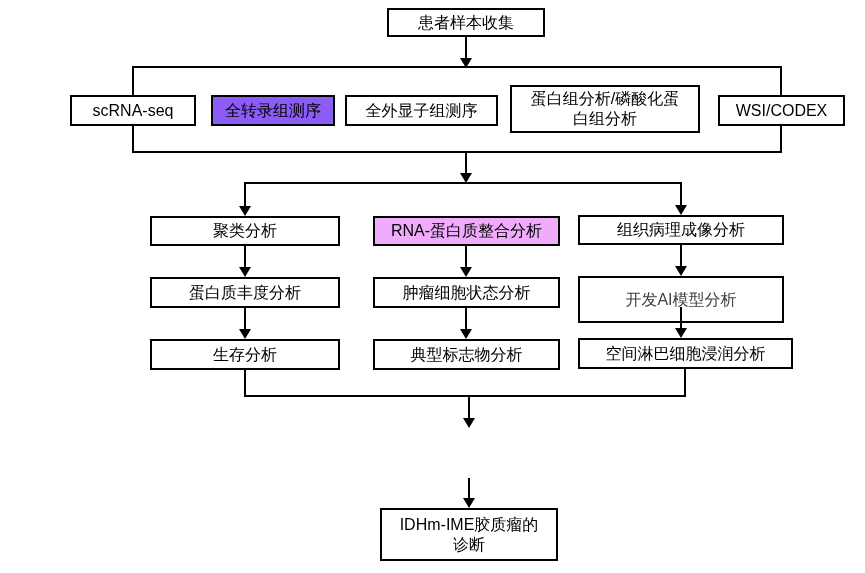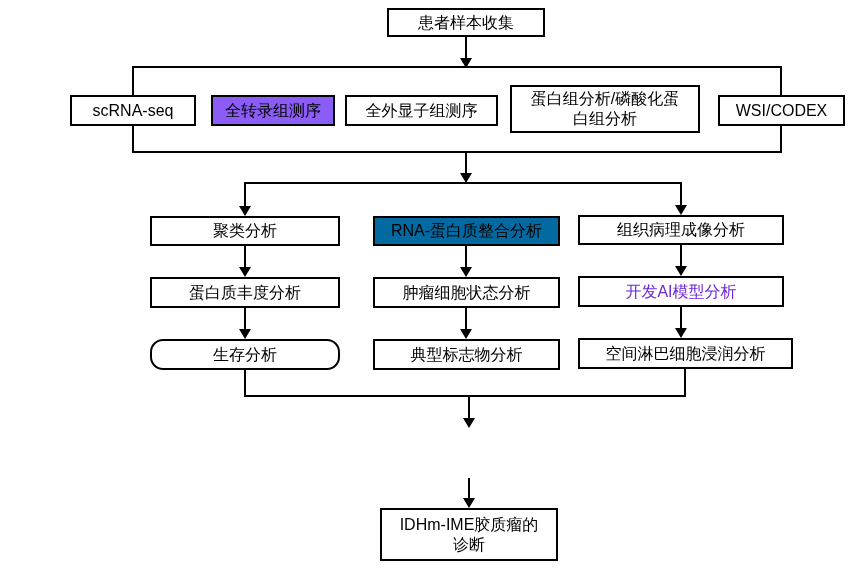--- a/index.html
+++ b/index.html
@@ -45,42 +45,42 @@
   <div class="hline" style="left: 92px; top: 151px; width: 650px; background: rgb(0, 0, 0);"></div>
   <div class="vline" style="left: 425px; top: 153px; height: 21px; background: rgb(0, 0, 0);"></div>
   <div class="arrow-down" style="left: 420px; top: 173px; border-top-color: rgb(0, 0, 0);"></div>
   <div class="hline" style="left: 204px; top: 182px; width: 438px; background: rgb(0, 0, 0);"></div>
   <div class="vline" style="left: 204px; top: 184px; height: 22px; background: rgb(0, 0, 0);"></div>
   <div class="arrow-down" style="left: 199px; top: 206px; border-top-color: rgb(0, 0, 0);"></div>
   <div class="vline" style="left: 640px; top: 184px; height: 21px; background: rgb(0, 0, 0);"></div>
   <div class="arrow-down" style="left: 635px; top: 205px; border-top-color: rgb(0, 0, 0);"></div>
 
   <div class="node" style="left: 110px; top: 216px; width: 190px; height: 30px; background: rgb(255, 255, 255); border-color: rgb(0, 0, 0); color: rgb(0, 0, 0);">聚类分析</div>
-  <div class="node" style="left: 333px; top: 216px; width: 187px; height: 30px; background: #0369a1; border-color: rgb(0, 0, 0); color: rgb(0, 0, 0);">RNA-蛋白质整合分析</div>
+  <div class="node" style="left: 333px; top: 216px; width: 187px; height: 30px; background: #f0abfc; border-color: rgb(0, 0, 0); color: rgb(0, 0, 0);">RNA-蛋白质整合分析</div>
   <div class="node" style="left: 538px; top: 215px; width: 206px; height: 30px; background: rgb(255, 255, 255); border-color: rgb(0, 0, 0); color: rgb(0, 0, 0);">组织病理成像分析</div>
 
   <div class="vline" style="left: 204px; top: 246px; height: 21px; background: rgb(0, 0, 0);"></div>
   <div class="arrow-down" style="left: 199px; top: 267px; border-top-color: rgb(0, 0, 0);"></div>
   <div class="vline" style="left: 425px; top: 246px; height: 21px; background: rgb(0, 0, 0);"></div>
   <div class="arrow-down" style="left: 420px; top: 267px; border-top-color: rgb(0, 0, 0);"></div>
   <div class="vline" style="left: 640px; top: 245px; height: 21px; background: rgb(0, 0, 0);"></div>
   <div class="arrow-down" style="left: 635px; top: 266px; border-top-color: rgb(0, 0, 0);"></div>
 
   <div class="node" style="left: 110px; top: 277px; width: 190px; height: 31px; background: rgb(255, 255, 255); border-color: rgb(0, 0, 0); color: rgb(0, 0, 0); text-align: center;">蛋白质丰度分析</div>
   <div class="node" style="left: 333px; top: 277px; width: 187px; height: 31px; background: rgb(255, 255, 255); border-color: rgb(0, 0, 0); color: rgb(0, 0, 0);">肿瘤细胞状态分析</div>
-  <div class="node" style="left: 538px; top: 276px; width: 206px; height: 31px; background: rgb(255, 255, 255); border-color: rgb(0, 0, 0); color: #6d28d9;">开发AI模型分析</div>
+  <div class="node" style="left: 538px; top: 276px; width: 206px; height: 47px; background: rgb(255, 255, 255); border-color: rgb(0, 0, 0); color: #404040;">开发AI模型分析</div>
 
   <div class="vline" style="left: 204px; top: 308px; height: 21px; background: rgb(0, 0, 0);"></div>
   <div class="arrow-down" style="left: 199px; top: 329px; border-top-color: rgb(0, 0, 0);"></div>
   <div class="vline" style="left: 425px; top: 308px; height: 21px; background: rgb(0, 0, 0);"></div>
   <div class="arrow-down" style="left: 420px; top: 329px; border-top-color: rgb(0, 0, 0);"></div>
   <div class="vline" style="left: 640px; top: 307px; height: 21px; background: rgb(0, 0, 0);"></div>
   <div class="arrow-down" style="left: 635px; top: 328px; border-top-color: rgb(0, 0, 0);"></div>
 
-  <div class="node" style="left: 110px; top: 339px; width: 190px; height: 31px; background: rgb(255, 255, 255); border-color: rgb(0, 0, 0); color: rgb(0, 0, 0); border-radius: 13px;">生存分析</div>
+  <div class="node" style="left: 110px; top: 339px; width: 190px; height: 31px; background: rgb(255, 255, 255); border-color: rgb(0, 0, 0); color: rgb(0, 0, 0);">生存分析</div>
   <div class="node" style="left: 333px; top: 339px; width: 187px; height: 31px; background: rgb(255, 255, 255); border-color: rgb(0, 0, 0); color: rgb(0, 0, 0);">典型标志物分析</div>
   <div class="node" style="left: 538px; top: 338px; width: 215px; height: 31px; background: rgb(255, 255, 255); border-color: rgb(0, 0, 0); color: rgb(0, 0, 0);">空间淋巴细胞浸润分析</div>
 
   <div class="vline" style="left: 204px; top: 370px; height: 26px; background: rgb(0, 0, 0);"></div>
   <div class="vline" style="left: 644px; top: 369px; height: 27px; background: rgb(0, 0, 0);"></div>
   <div class="hline" style="left: 204px; top: 395px; width: 442px; background: rgb(0, 0, 0);"></div>
   <div class="vline" style="left: 428px; top: 397px; height: 21px; background: rgb(0, 0, 0);"></div>
   <div class="arrow-down" style="left: 423px; top: 418px; border-top-color: rgb(0, 0, 0);"></div>
 
 

